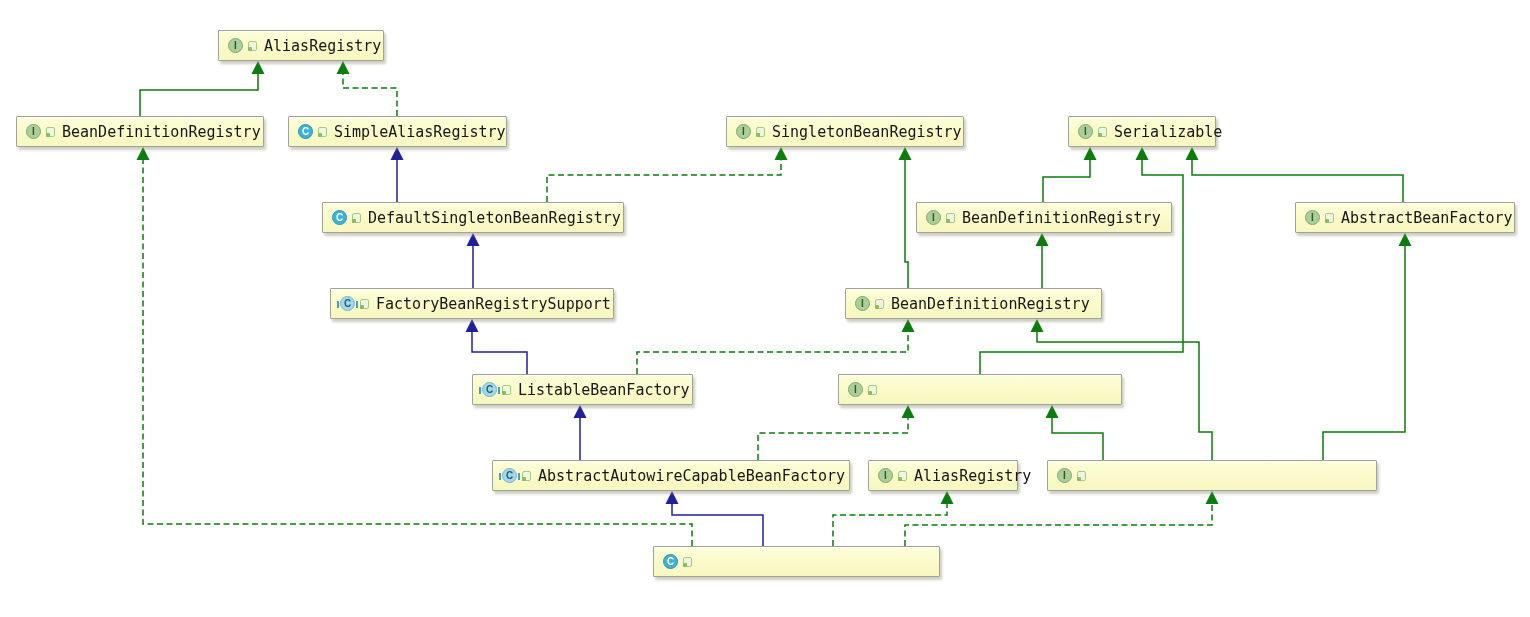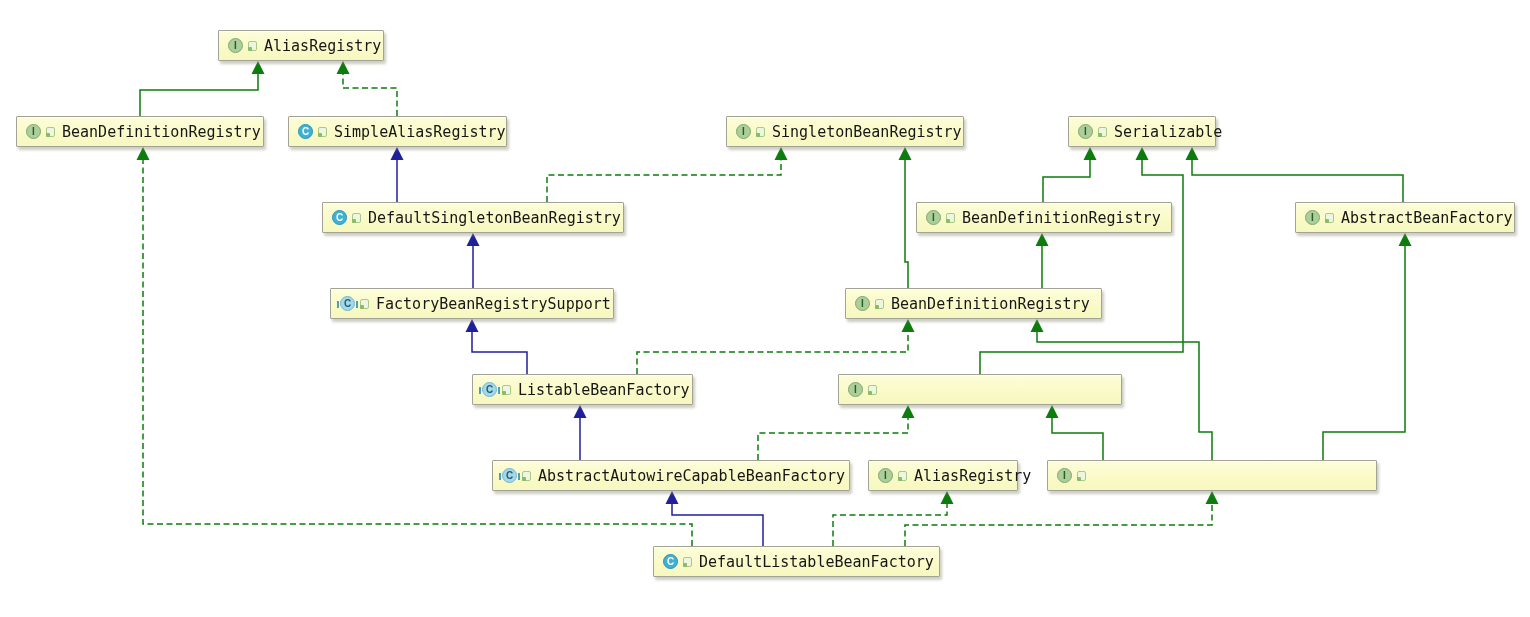--- a/index.html
+++ b/index.html
@@ -148,15 +148,14 @@
       <span class="marker-icon"></span>
       <span class="node-label">AliasRegistry</span>
     </div>
     <div class="node" style="left: 1047px; top: 460px; width: 330px;">
       <span class="type-icon t-interface">I</span>
       <span class="marker-icon"></span>
     </div>
     <div class="node" style="left: 653px; top: 546px; width: 287px;">
       <span class="type-icon t-class">C</span>
       <span class="marker-icon"></span>
-      <span class="node-label">DefaultListableBeanFactory</span>
     </div>
   </div>
 
 </body></html>

